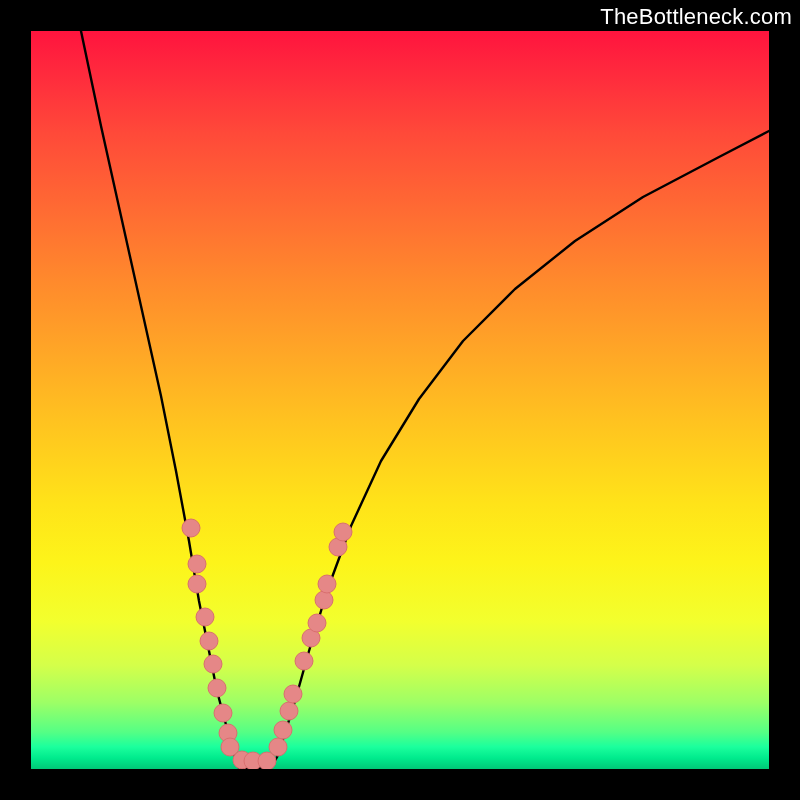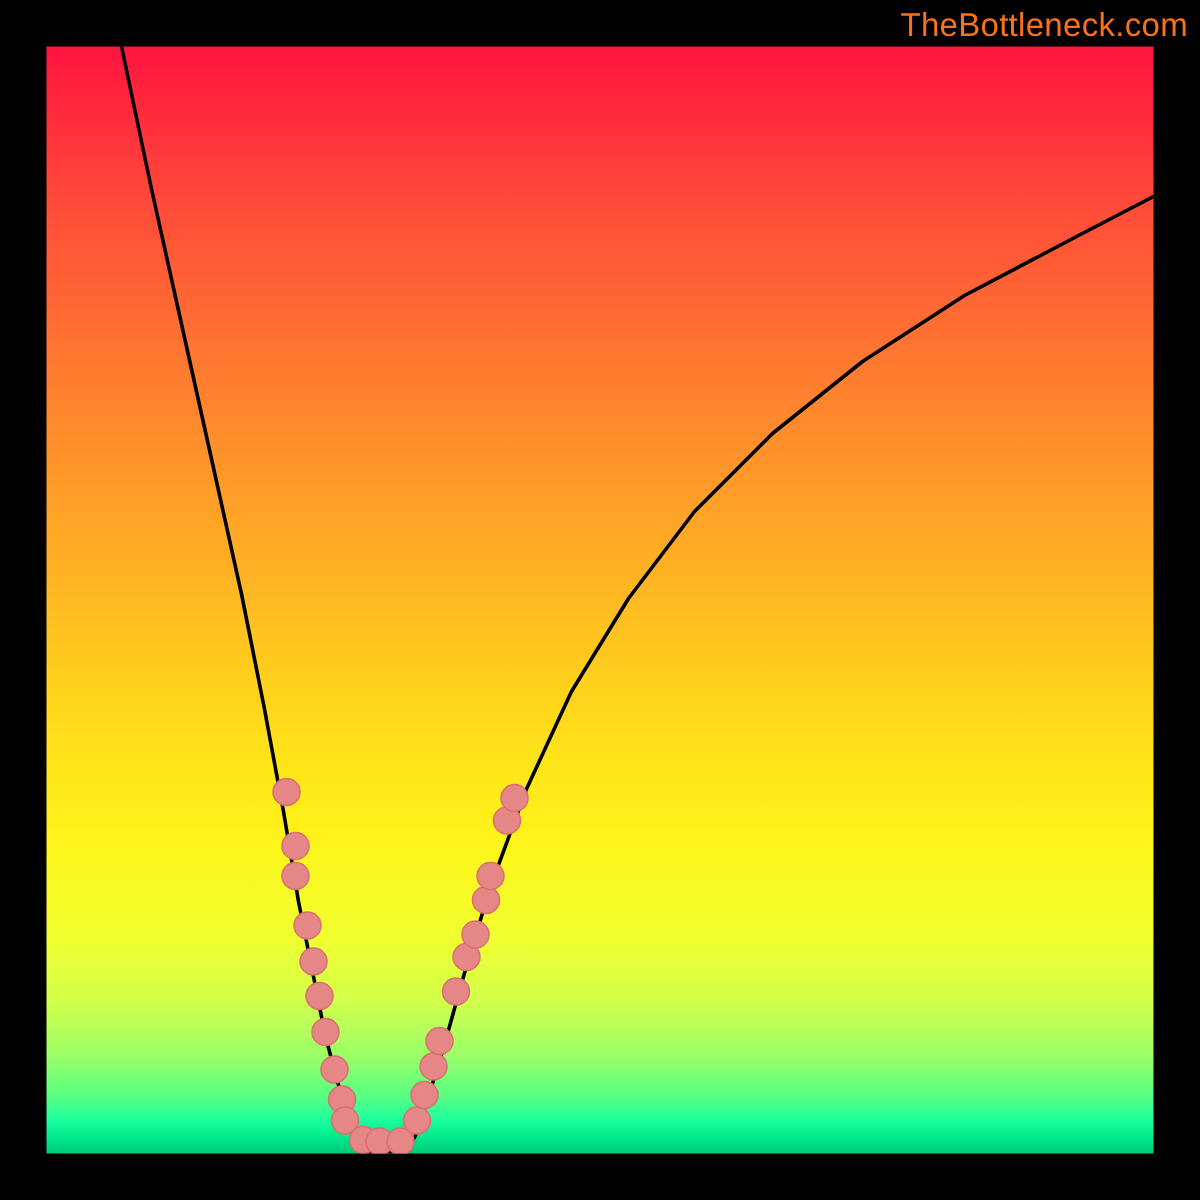--- a/index.html
+++ b/index.html
@@ -42,21 +42,21 @@
       #55ff85 95%,
       #1bff9d 97%,
       #00eb8d 98.5%,
       #00c777 100%
     );
   }
   .watermark {
     position: absolute;
     top: 4px;
     right: 8px;
-    color: #f97316;
+    color: #ffffff;
     font-size: 22px;
     font-weight: 500;
     letter-spacing: 0.2px;
     white-space: nowrap;
   }
   svg.curve {
     position: absolute;
     top: 0;
     left: 0;
     width: 738px;

